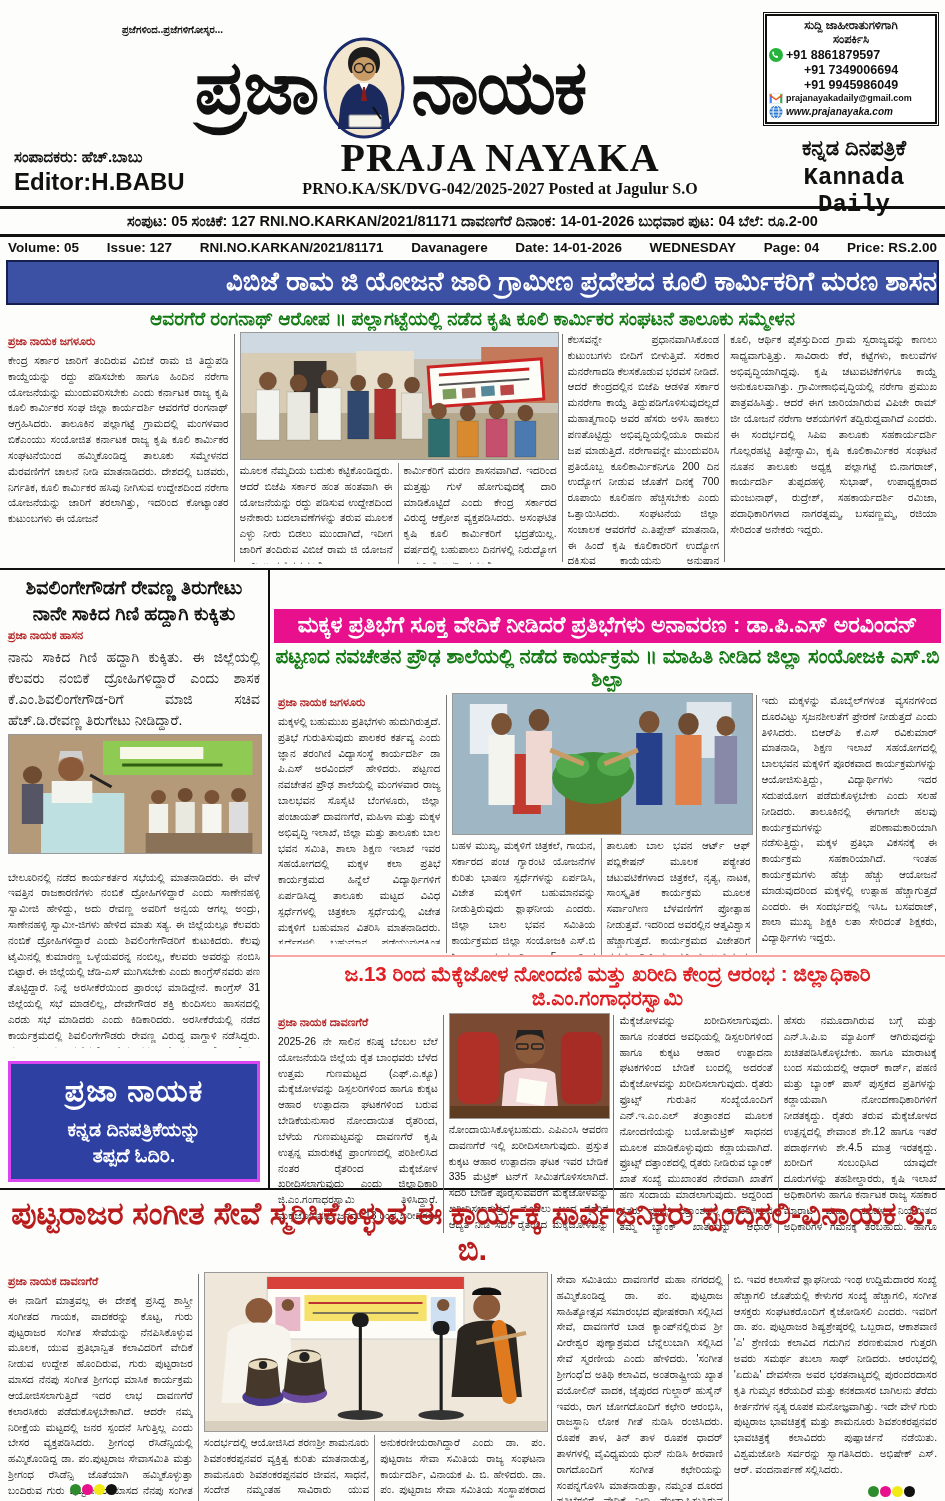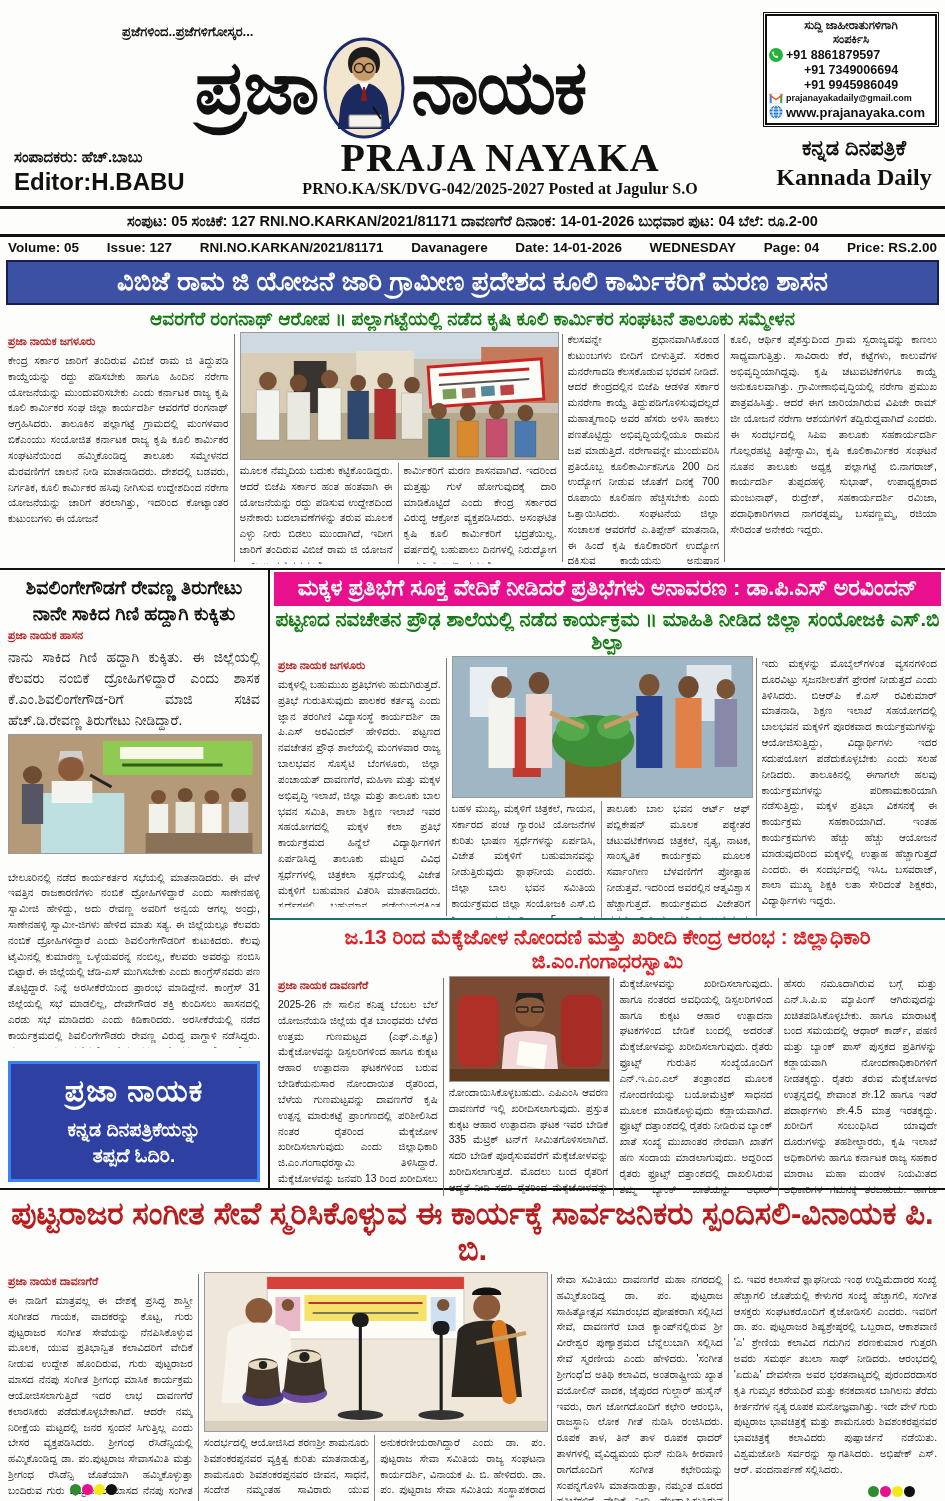--- a/index.html
+++ b/index.html
@@ -1,70 +1,70 @@
 <!DOCTYPE html>
 <html><head>
 <meta charset="utf-8">
 <style>
   html,body{margin:0;padding:0;background:#888;}
   .page{position:relative;width:945px;height:1501px;margin:0 auto;background:#fdfdfb;
         font-family:"Liberation Sans","DejaVu Sans",sans-serif;color:#111;overflow:hidden;}
   
   .masthead{position:relative;height:206px;border-bottom:3px solid #111;}
-  .tagline{position:absolute;left:122px;top:24px;font-size:13px;font-weight:bold;}
+  .tagline{position:absolute;left:122px;top:24px;font-size:10px;font-weight:bold;}
   .title-row{position:absolute;left:10px;top:34px;width:760px;height:108px;display:flex;align-items:center;justify-content:center;gap:6px;}
   .title-kn{font-size:74px;font-weight:800;letter-spacing:-2px;line-height:1;}
   .eng-title{position:absolute;left:225px;top:138px;width:550px;text-align:center;
              font-family:"Liberation Serif","DejaVu Serif",serif;font-weight:bold;font-size:40px;letter-spacing:1px;line-height:1;}
   .prno{position:absolute;left:225px;top:180px;width:550px;text-align:center;
         font-family:"Liberation Serif","DejaVu Serif",serif;font-weight:bold;font-size:16px;}
   .editor-kn{position:absolute;left:14px;top:148px;font-size:15px;font-weight:bold;}
   .editor-en{position:absolute;left:14px;top:168px;font-size:24px;font-weight:800;}
   .contact-box{position:absolute;right:8px;top:14px;width:164px;border:2px solid #111;outline:1px solid #111;outline-offset:1px;
                padding:3px 2px;text-align:center;background:#fff;}
   .cb-head{font-size:11.5px;font-weight:bold;line-height:1.2;}
   .cb-row{display:flex;align-items:center;justify-content:flex-start;gap:3px;font-size:12.5px;font-weight:bold;margin-top:1px;}
   .cb-row.center{justify-content:center;}
   .cb-email{font-size:9px;}
-  .cb-web{font-size:13px;}
+  .cb-web{font-size:10px;font-style:italic;}
   .daily-kn{position:absolute;right:6px;top:136px;width:170px;text-align:center;font-size:21px;font-weight:800;}
   .daily-en{position:absolute;right:6px;top:164px;width:170px;text-align:center;font-size:24px;font-weight:800;
-            font-family:Liberation Serif, serif;}
+            font-family:Liberation Mono, monospace;}
   
   .bar-kn{height:25px;line-height:25px;border-bottom:3px solid #111;font-weight:bold;font-size:14.5px;text-align:center;}
   .bar-en{height:21px;line-height:21px;display:flex;justify-content:space-between;padding:0 8px;font-weight:bold;font-size:13.5px;}
   
   .blue-band{margin:1px 6px 0;background:#3d51a4;border:2px solid #16204e;color:#fff;
-             font-size:26px;font-weight:800;text-align:center;padding:4px 0 6px;}
+             font-size:26px;font-weight:800;text-align:right;padding:4px 0 6px;}
   .green-sub{font-size:18.5px;font-weight:800;color:#147a14;text-align:center;padding:3px 0 2px;}
   .cols{display:flex;padding:0 8px;}
   .vr{width:1px;background:#777;margin:2px 5px;}
   .byline{color:#b22222;font-weight:bold;font-size:11px;margin:3px 0 5px;}
   .body-txt{font-size:10.4px;line-height:1.52;text-align:justify;overflow:hidden;}
   .story1-cols{height:232px;border-bottom:2px solid #111;padding-bottom:4px;}
   .s1c1{width:24%;}
   .s1mid{width:34.5%;display:flex;flex-direction:column;}
   .s1mid .subcols{display:flex;flex:1;overflow:hidden;margin-top:3px;}
   .s1mid .subcols>div{width:50%;}
   .s1c3{width:16.5%;}
   .s1c4{width:22.5%;}
   .photo{display:block;width:100%;border:1px solid #999;background:#ddd;}
   
   .row2{display:flex;border-bottom:2px solid #111;height:618px;}
   .left-col{width:252px;border-right:2px solid #111;padding:4px 8px 6px;display:flex;flex-direction:column;}
   .h-head{font-size:19px;font-weight:800;text-align:center;line-height:1.25;margin-top:2px;}
   .left-col .lead{font-size:14px;line-height:1.5;text-align:justify;margin-bottom:3px;}
   .left-col .body-txt{flex:1;margin-top:16px;}
-  .promo{margin-top:13px;background:#2e41a3;border:3px solid #3b82f6;color:#fff;text-align:center;padding:10px 4px 12px;}
+  .promo{margin-top:13px;background:#2e41a3;border:3px solid #d946ef;color:#fff;text-align:center;padding:10px 4px 12px;}
   .promo .p1{font-size:30px;font-weight:800;letter-spacing:1px;}
   .promo .p2{font-size:19px;font-weight:bold;margin-top:10px;}
   .promo .p3{font-size:19px;font-weight:bold;margin-top:4px;}
   .right-col{flex:1;display:flex;flex-direction:column;}
   
-  .story2{height:350px;border-bottom:2px solid #0f766e;}
+  .story2{height:350px;border-bottom:2px solid #fca5a5;margin-top:37px;}
   .magenta-band{margin:2px 4px 0;background:#e8108c;color:#fff;font-size:22px;font-weight:800;text-align:center;padding:3px 0 5px;}
   .green-sub2{font-size:20px;font-weight:800;color:#147a14;text-align:center;padding:2px 0;}
   .story2-cols{height:262px;}
   .s2c1{width:25%;}
   .s2mid{width:46%;display:flex;flex-direction:column;}
   .s2mid .subcols{display:flex;flex:1;overflow:hidden;margin-top:3px;}
   .s2mid .subcols>div{width:50%;}
   .s2c4{width:27%;}
   
   .story3{flex:1;}

